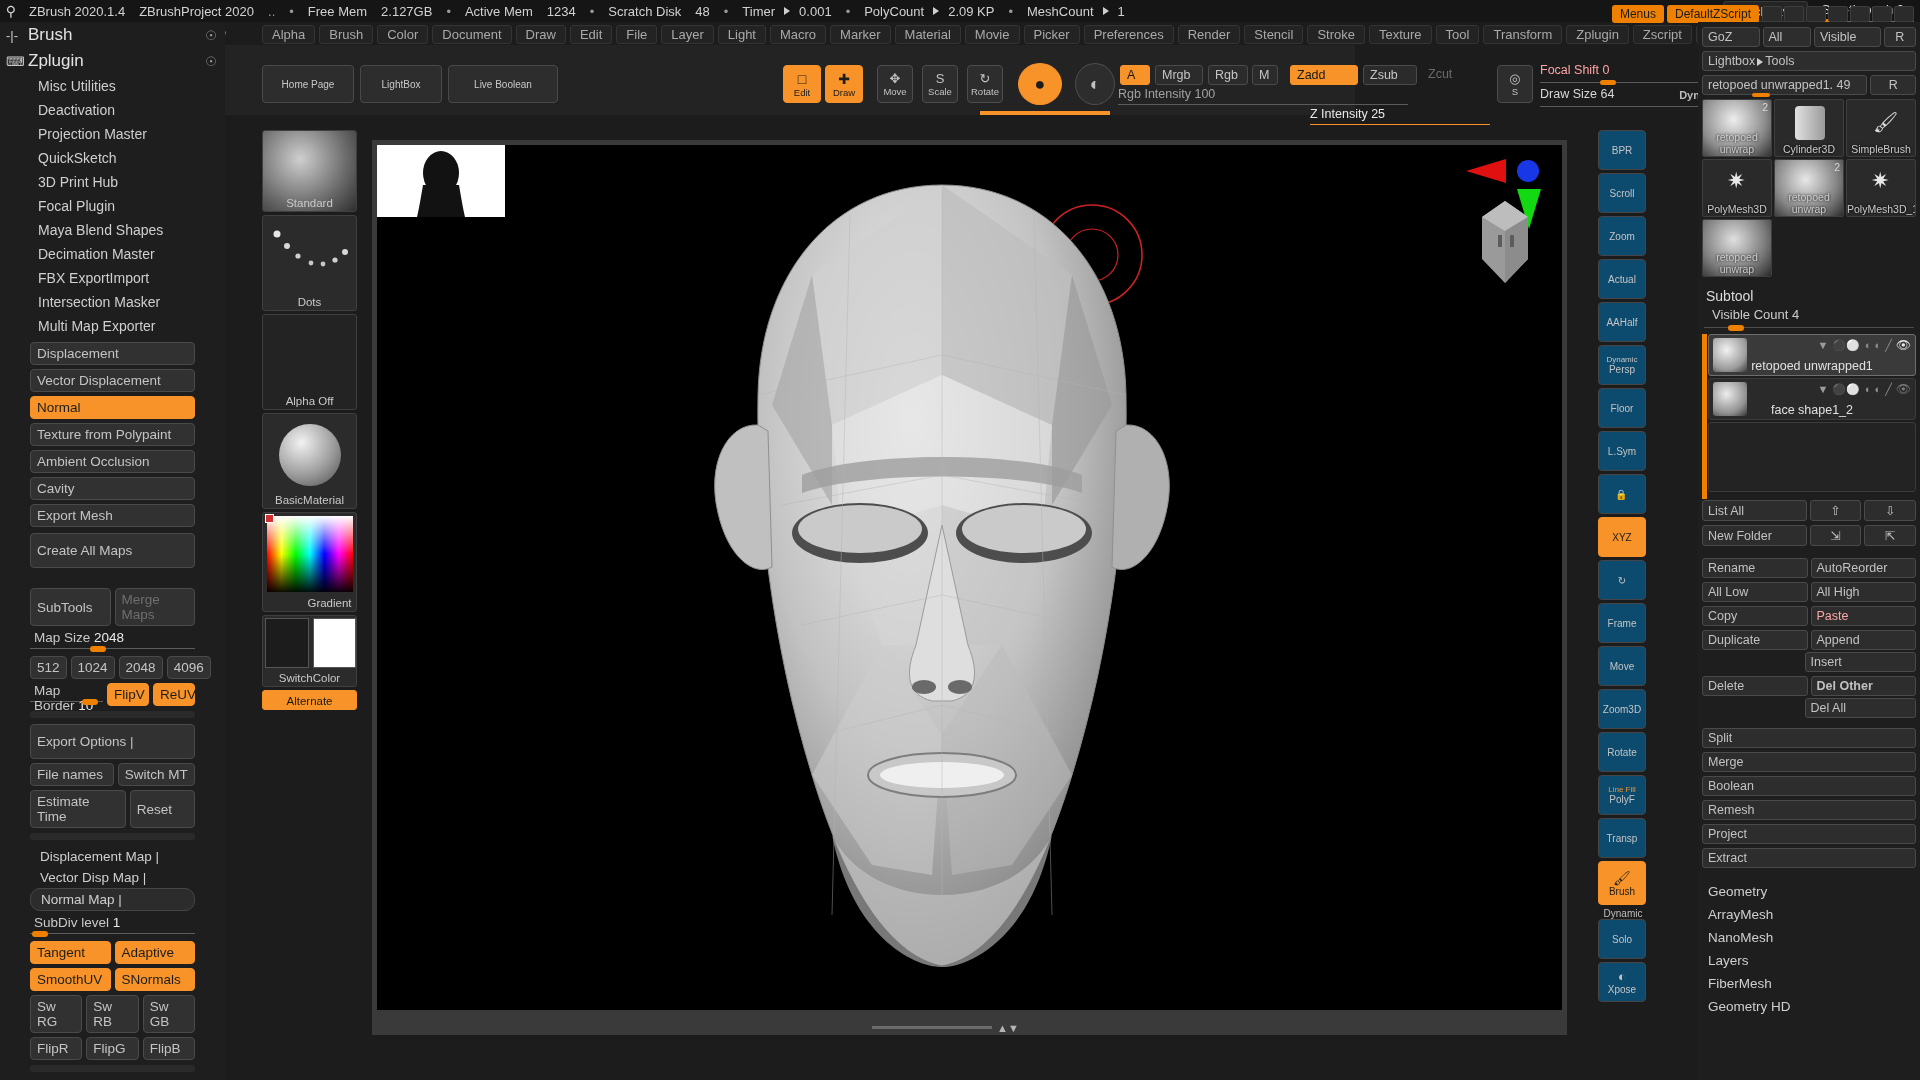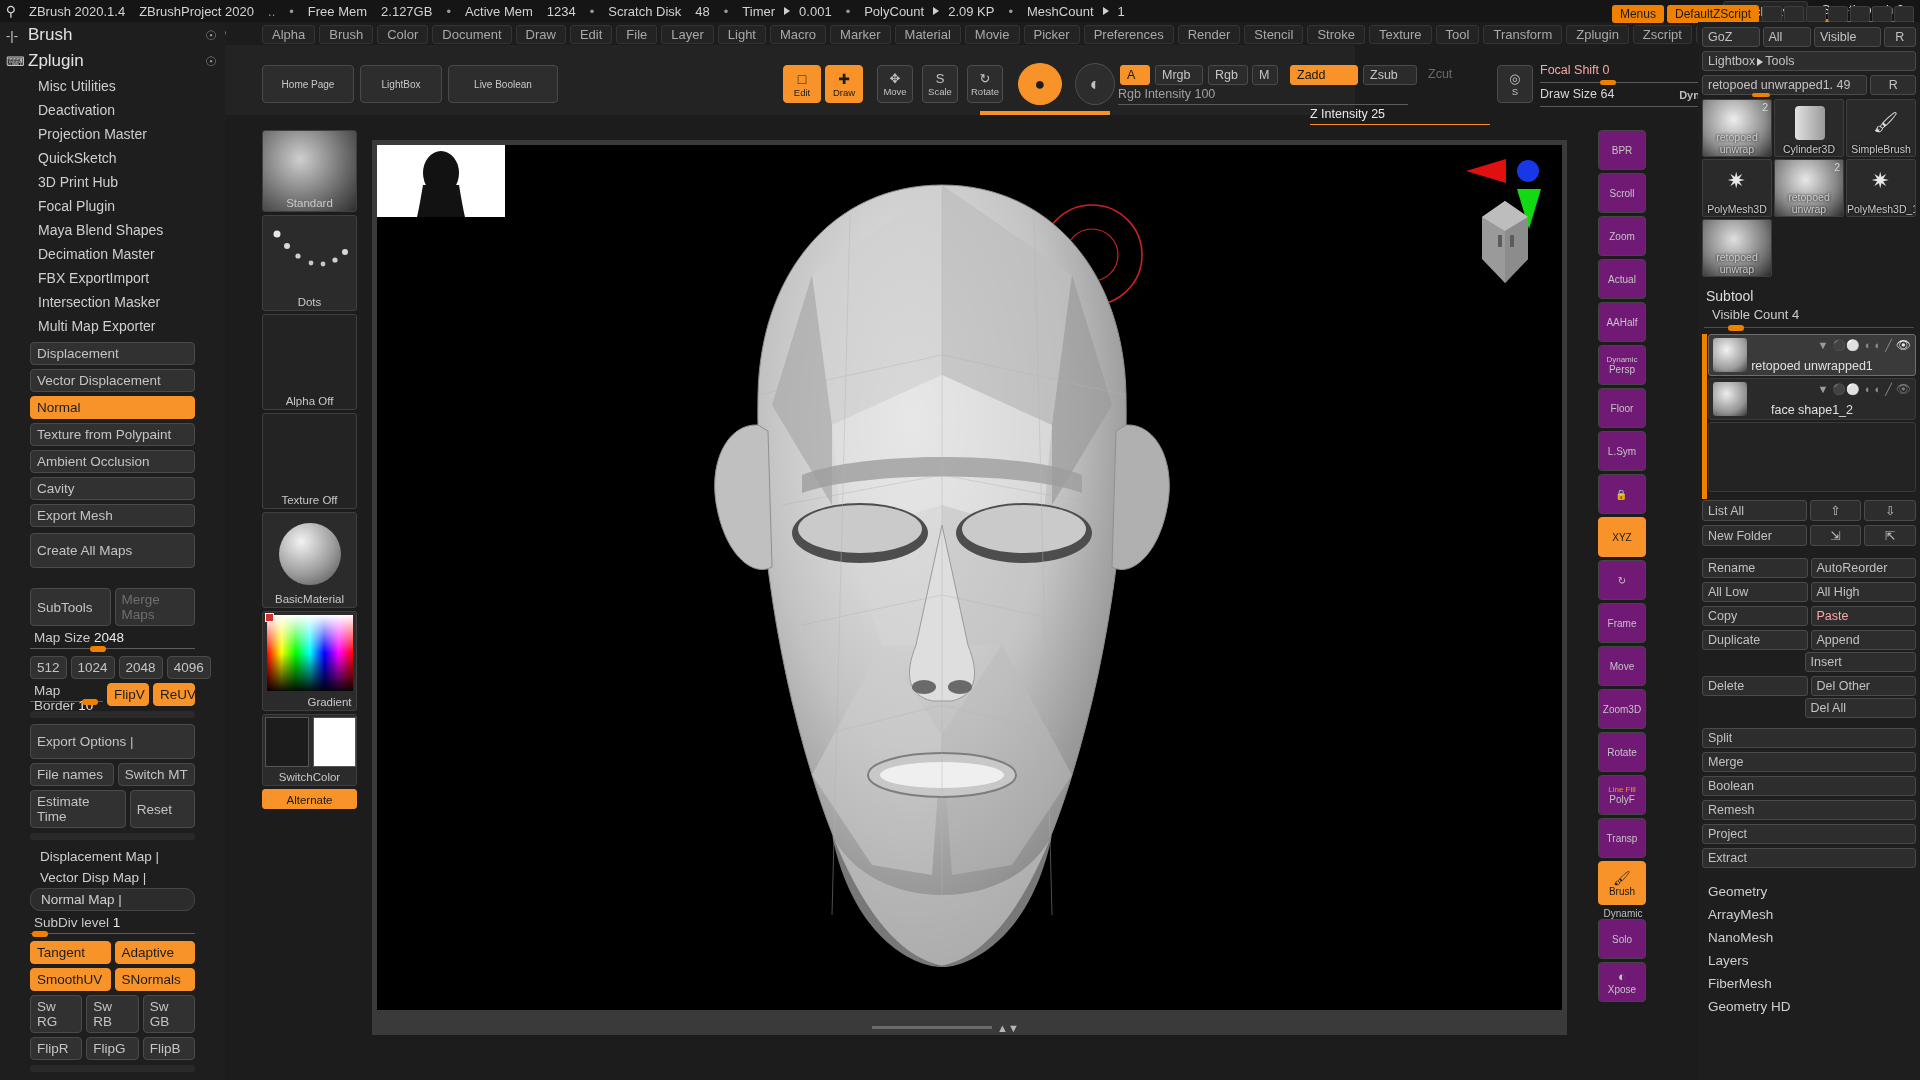--- a/index.html
+++ b/index.html
@@ -85,21 +85,21 @@
   .tray-cap{ position:absolute; bottom:2px; width:100%; text-align:center;
     font-size:11.5px; color:#c9c9c9;}
 
   
   #canvas{ left:372px; top:140px; width:1195px; height:895px; background:#3a3a3a; }
   #canvas-inner{ position:absolute; left:5px; top:5px; right:5px; bottom:25px;
     background:#000; }
 
   
   #rnav{ left:1598px; top:130px; width:50px; }
-  .rnav-btn{ width:48px; height:40px; background:#701a75; border:1px solid #454545;
+  .rnav-btn{ width:48px; height:40px; background:#0c4a6e; border:1px solid #454545;
      border-radius:4px; margin-bottom:3px; color:#c4c4c4; font-size:10px;
      display:flex; flex-direction:column; align-items:center; justify-content:center;}
   .rnav-btn.on{ background:#f79329; color:#1b1b1b; border-color:#f79329;}
   .rnav-lbl{ font-size:10px; text-align:center; color:#bfbfbf; }
 
   
   #rightpanel{ left:1698px; top:22px; width:222px; height:1058px; background:#1e1e1e;}
   .rp-row{ display:flex; gap:3px; padding:2px 4px; }
   .rp-btn{ flex:1; background:#2d2d2d; border:1px solid #4a4a4a; border-radius:3px;
      color:#c2c2c2; font-size:12.5px; padding:2px 5px; text-align:left; white-space:nowrap;}
@@ -413,23 +413,20 @@
         <circle cx="48" cy="47" r="2.4" fill="#c8c8c8"></circle>
       <circle cx="60" cy="48" r="2.4" fill="#c8c8c8"></circle>
         <circle cx="72" cy="44" r="2.6" fill="#cfcfcf"></circle>
       <circle cx="82" cy="36" r="3" fill="#d8d8d8"></circle>
     </svg>
     <span class="tray-cap">Dots</span>
   </div>
   <div class="tray-cell" style="height:96px;background:#232323;">
     <span class="tray-cap">Alpha Off</span>
   </div>
-  <div class="tray-cell" style="height:96px;background:#232323;">
-    <span class="tray-cap">Texture Off</span>
-  </div>
   <div class="tray-cell" style="height:96px;">
     <div style="position:absolute;left:16px;top:10px;width:62px;height:62px;border-radius:50%;
          background:radial-gradient(circle at 36% 30%, #f2f2f2, #9d9d9d 55%, #4a4a4a);"></div>
     <span class="tray-cap">BasicMaterial</span>
   </div>
   <div class="tray-cell" style="height:100px;padding:20px;">
     <div style="position:absolute;left:4px;top:3px;width:86px;height:76px;
        background:linear-gradient(to right,#ff0000,#ffff00,#00ff00,#00ffff,#0000ff,#ff00ff,#ff0000);">
       <div style="position:absolute;left:0;top:0;width:100%;height:100%;
         background:linear-gradient(to bottom, #fff 0%, rgba(255,255,255,0) 50%, rgba(0,0,0,0.95) 100%);"></div>
@@ -727,21 +724,21 @@
   <div class="rp-row">
     <button class="rp-btn" style="flex:1;">Duplicate</button>
     <button class="rp-btn" style="flex:1;">Append</button>
   </div>
   <div class="rp-row" style="padding-top:0;">
     <div style="flex:1;"></div>
     <button class="rp-btn" style="flex:1;">Insert</button>
   </div>
   <div class="rp-row">
     <button class="rp-btn" style="flex:1;">Delete</button>
-    <button class="rp-btn" style="flex:1;">Del Other</button>
+    <button class="rp-btn" style="flex:1;font-weight:bold;">Del Other</button>
   </div>
   <div class="rp-row" style="padding-top:0;">
     <div style="flex:1;"></div>
     <button class="rp-btn" style="flex:1;">Del All</button>
   </div>
 
   <div class="rp-row" style="margin-top:6px;">
       <button class="rp-btn">Split</button>
     </div>
   <div class="rp-row">

